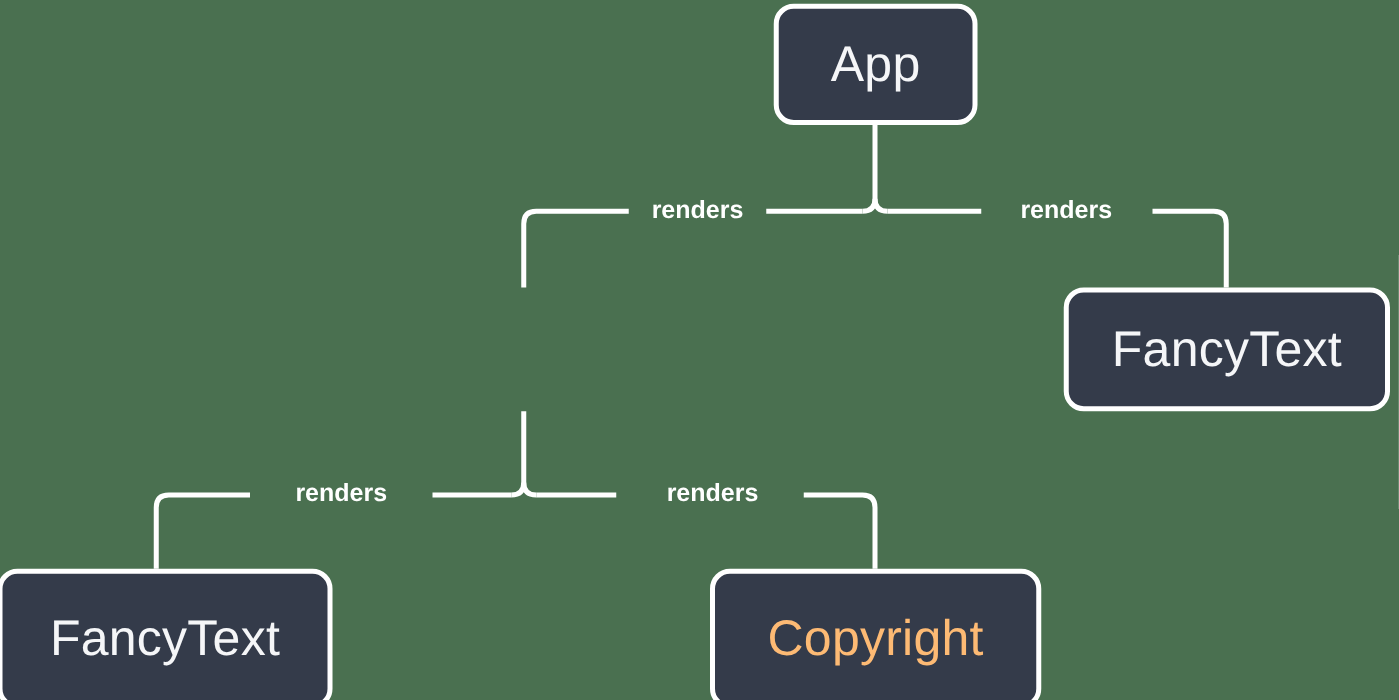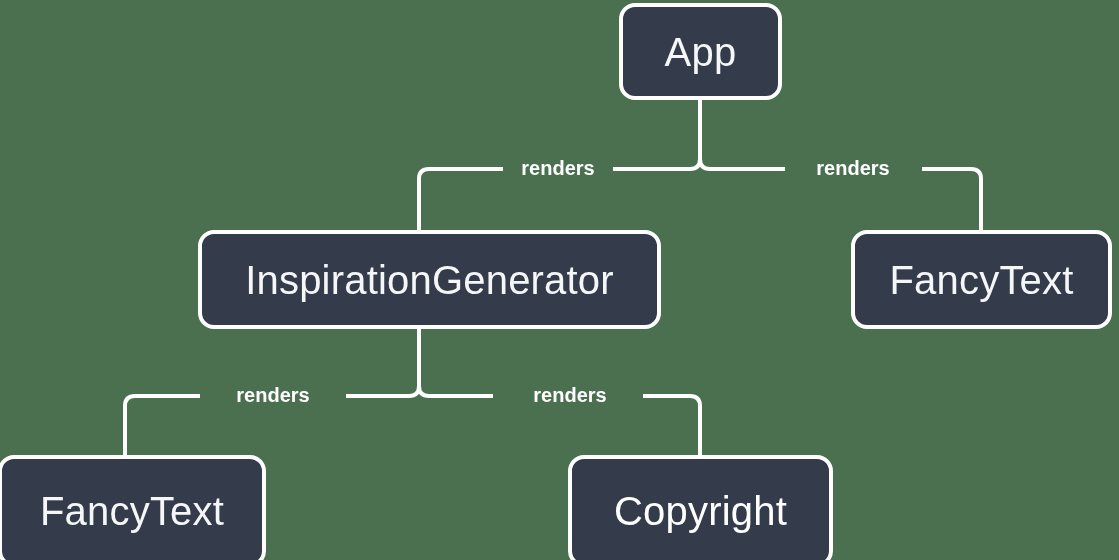--- a/index.html
+++ b/index.html
@@ -93,29 +93,26 @@
 
   <div class="edge-label" style="left: 558px; top: 168px; color: rgb(255, 255, 255);">renders</div>
   <div class="edge-label" style="left: 853px; top: 168px; color: rgb(255, 255, 255);">renders</div>
   <div class="edge-label" style="left: 273px; top: 395px; color: rgb(255, 255, 255);">renders</div>
   <div class="edge-label" style="left: 570px; top: 395px; color: rgb(255, 255, 255);">renders</div>
 
   <div class="node" id="node-app" style="left: 619px; top: 3px; width: 163px; height: 97px; background: rgb(52, 59, 74); border-color: rgb(255, 255, 255);">
     <span class="node-label" style="color: rgb(245, 246, 248);">App</span>
   </div>
 
-  <div class="node" id="node-inspiration" style="left: 198px; top: 230px; width: 463px; height: 99px; background: rgb(52, 59, 74); border-color: rgb(255, 255, 255);">
-    <span class="node-label" style="color: rgb(245, 246, 248);">InspirationGenerator</span>
-  </div>
 
   <div class="node" id="node-fancytext-right" style="left: 851px; top: 230px; width: 261px; height: 99px; background: rgb(52, 59, 74); border-color: rgb(255, 255, 255);">
     <span class="node-label" style="color: rgb(245, 246, 248);">FancyText</span>
   </div>
 
   <div class="node" id="node-fancytext-left" style="left: -2px; top: 455px; width: 268px; height: 112px; background: rgb(52, 59, 74); border-color: rgb(255, 255, 255);">
     <span class="node-label" style="color: rgb(245, 246, 248);">FancyText</span>
   </div>
 
   <div class="node" id="node-copyright" style="left: 568px; top: 455px; width: 265px; height: 112px; background: rgb(52, 59, 74); border-color: rgb(255, 255, 255);">
-    <span class="node-label" style="color: #ffffff;">Copyright</span>
+    <span class="node-label" style="color: #fdba74;">Copyright</span>
   </div>
 
 </div>
 
 </body></html>

